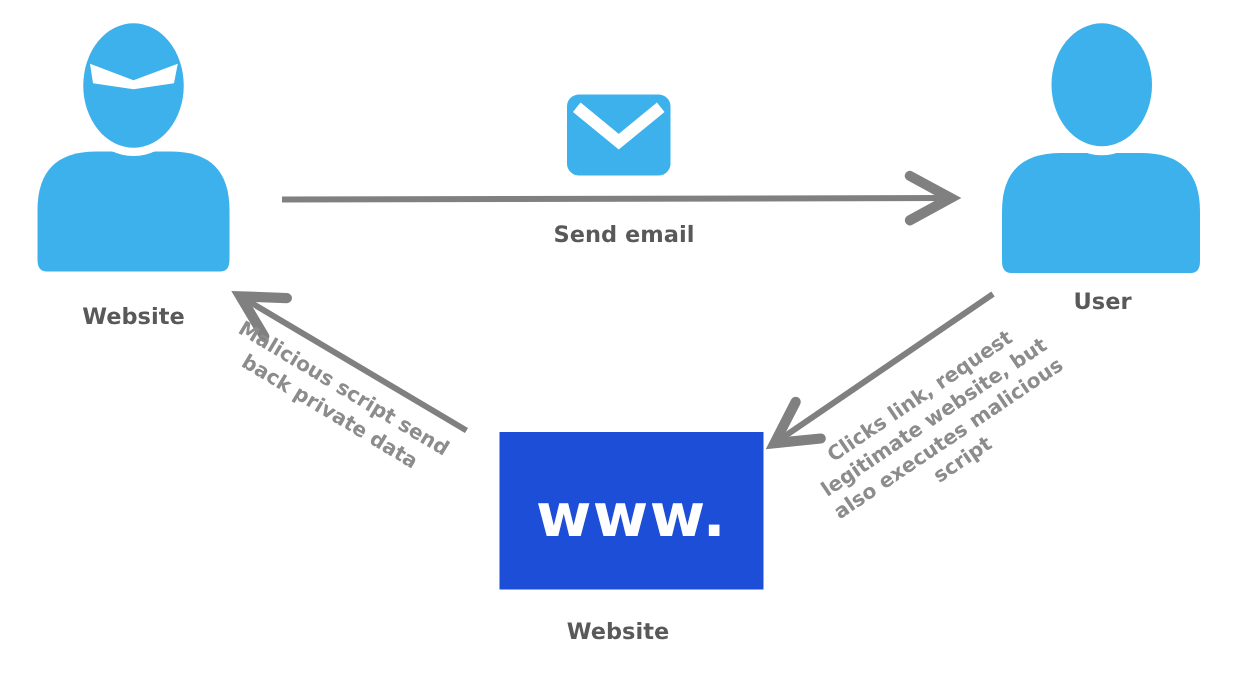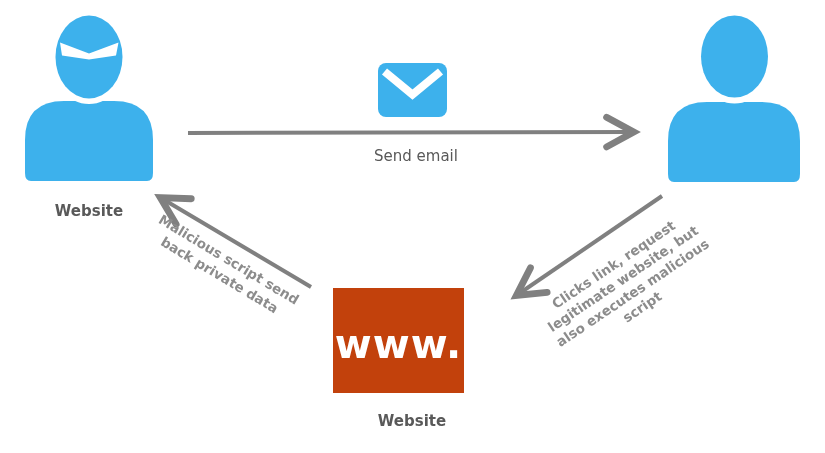--- a/index.html
+++ b/index.html
@@ -9,38 +9,38 @@
     background:#ffffff;
     font-family:"DejaVu Sans", sans-serif;
     overflow:hidden;
   }
   .abs{position:absolute;}
   .node-label{
     font-size:15px;font-weight:bold;color:#595959;
     text-align:center;width:120px;
   }
   .arrow-label{
-    font-size:15px;font-weight:normal;color:#595959;
+    font-size:15px;font-weight:bold;color:#595959;
     text-align:center;width:120px;
   }
   .rot-label{
     font-size:13.5px;font-weight:bold;color:#8c8c8c;
     text-align:center;white-space:pre-line;line-height:1.3;
   }
   .rot-left{
     left:124px;top:250px;width:200px;
     transform:rotate(31deg);transform-origin:center center;
   }
   .rot-right{
     left:518px;top:252px;width:220px;line-height:1.26;
     transform:rotate(-34deg);transform-origin:center center;
   }
   #website-box{
-    left:333px;top:288px;width:131px;height:105px;
-    background:#c2410c;
+    left:333px;top:288px;width:176px;height:105px;
+    background:#1d4ed8;
     display:flex;align-items:center;justify-content:center;
   }
   #website-box .www{
     color:#ffffff;font-weight:bold;font-size:40px;
     letter-spacing:1px;padding-top:7px;
   }
   svg{display:block;}
 </style>
 </head>
 <body>
@@ -78,20 +78,21 @@
       <polyline points="384.5,71.5 412.5,94.5 440.5,71.5" fill="none" stroke="#ffffff" stroke-width="8" stroke-linecap="butt" stroke-linejoin="miter"></polyline>
     </g>
   </svg>
 
   <div id="website-box" class="abs">
     <span class="www">www.</span>
   </div>
 
   <div class="abs node-label" style="left:29px;top:202px">Website</div>
 
+  <div class="abs node-label" style="left:675px;top:192px">User</div>
 
   <div class="abs node-label" style="left:352px;top:412px">Website</div>
 
   <div class="abs arrow-label" style="left:356px;top:147px">Send email</div>
 
   <div class="abs rot-label rot-left">Malicious script send
 back private data</div>
 
   <div class="abs rot-label rot-right">Clicks link, request
 legitimate website, but

